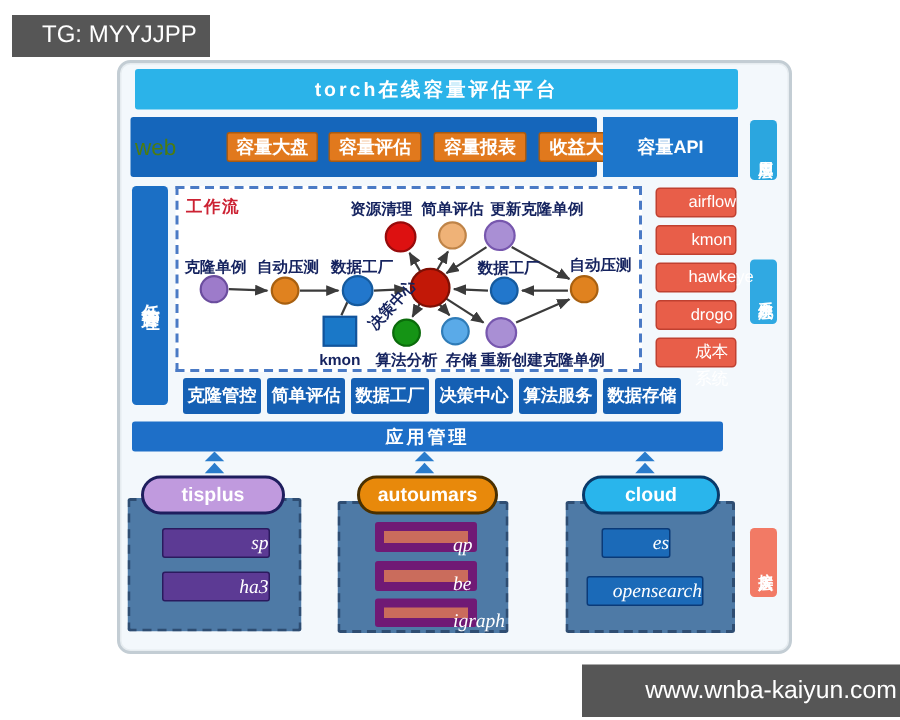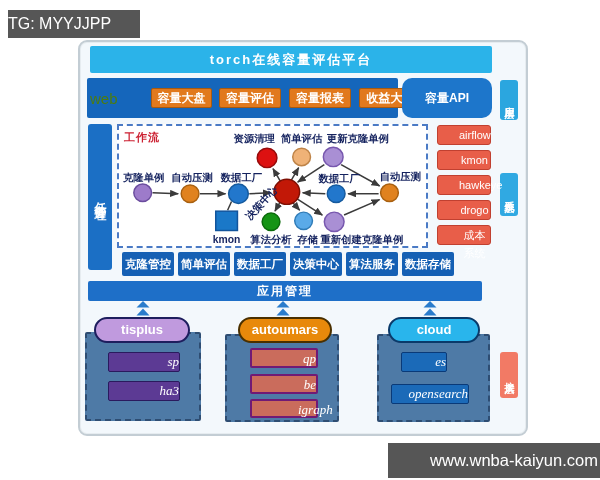--- a/index.html
+++ b/index.html
@@ -14,21 +14,21 @@
   .abs { position: absolute; }
 
   .title-bar { left: 90px; top: 46px; width: 402px; height: 27px; background: #2bb3e9;
     color: #fff; font-size: 13px; font-weight: bold; text-align: center; line-height: 27px;
     letter-spacing: 2px; border-radius: 2px; }
 
   .web-strip { left: 87px; top: 78px; width: 311px; height: 40px; background: #1566bb; border-radius: 2px; }
   .web-label { left: 90px; top: 90px; color: #4d7c0f; font-size: 15px; }
   .orange-btn { height: 20px; background: #e1791d; border: 1px solid #a85a10; border-radius: 2px;
     color: #fff; font-size: 12px; font-weight: bold; text-align: center; line-height: 18px; margin-left: 34px; }
-  .api-box { left: 402px; top: 78px; width: 90px; height: 40px; background: #1d76cb; border-radius: 10px;
+  .api-box { left: 402px; top: 78px; width: 90px; height: 40px; background: #1d76cb; border-radius: 0;
     color: #fff; font-size: 12px; font-weight: bold; text-align: center; line-height: 40px; }
 
   .vlabel { writing-mode: vertical-rl; text-orientation: upright; color: #fff;
     font-size: 10px; font-weight: bold; text-align: center; border-radius: 3px;
     display: flex; align-items: center; justify-content: center; letter-spacing: 1px; }
   .layer-app { left: 500px; top: 80px; width: 18px; height: 40px; background: #2ba6df; }
   .layer-sys { left: 500px; top: 173px; width: 18px; height: 43px; background: #30a9e2; }
   .layer-access { left: 500px; top: 352px; width: 18px; height: 46px; background: #f27a65; }
 
   .task-bar { left: 88px; top: 124px; width: 24px; height: 146px; background: #1b6fc5;
@@ -66,25 +66,25 @@
   .pill-tisplus { left: 94px; top: 317px; width: 96px; height: 26px; background: #c09ade;
     border: 2px solid #1e1e5e; line-height: 22px; }
   .pill-autoumars { left: 238px; top: 317px; width: 94px; height: 26px; background: #e8890b;
     border: 2px solid #4a3000; line-height: 22px; }
   .pill-cloud { left: 388px; top: 317px; width: 92px; height: 26px; background: #29b5ec;
     border: 2px solid #0a3a6a; line-height: 22px; }
 
   .group-item { color: #fff; font-size: 13px; text-align: right;
     font-family: "Liberation Serif", "DejaVu Serif", serif; border-radius: 2px; font-style: italic; }
   .purple-item { background: #5c3a94; border: 1px solid #2a1a5e; }
-  .salmon-item { background: #ca6c5c; border: 2px solid #701a75; padding-left: 46px; }
+  .salmon-item { background: #ca6c5c; border: 6px solid #701a75; padding-left: 46px; }
   .blue-item { background: #1b6ab8; border: 1px solid #0a3a78; }
 
   .wm { background: rgba(77,77,77,0.95); color: #fff; display: flex; align-items: center; }
-  .wm-tl { left: 8px; top: 10px; width: 132px; height: 28px; font-size: 16px; padding-left: 0; }
+  .wm-tl { left: 8px; top: 10px; width: 132px; height: 28px; font-size: 16px; padding-left: 20px; }
   .wm-br { left: 388px; top: 443px; width: 212px; height: 35px; font-size: 16.5px; justify-content: center; padding-left: 40px; }
 </style>
 </head>
 <body>
 
 <div class="stage">
 
   <div class="card abs"></div>
 
   <div class="title-bar abs">torch在线容量评估平台</div>

